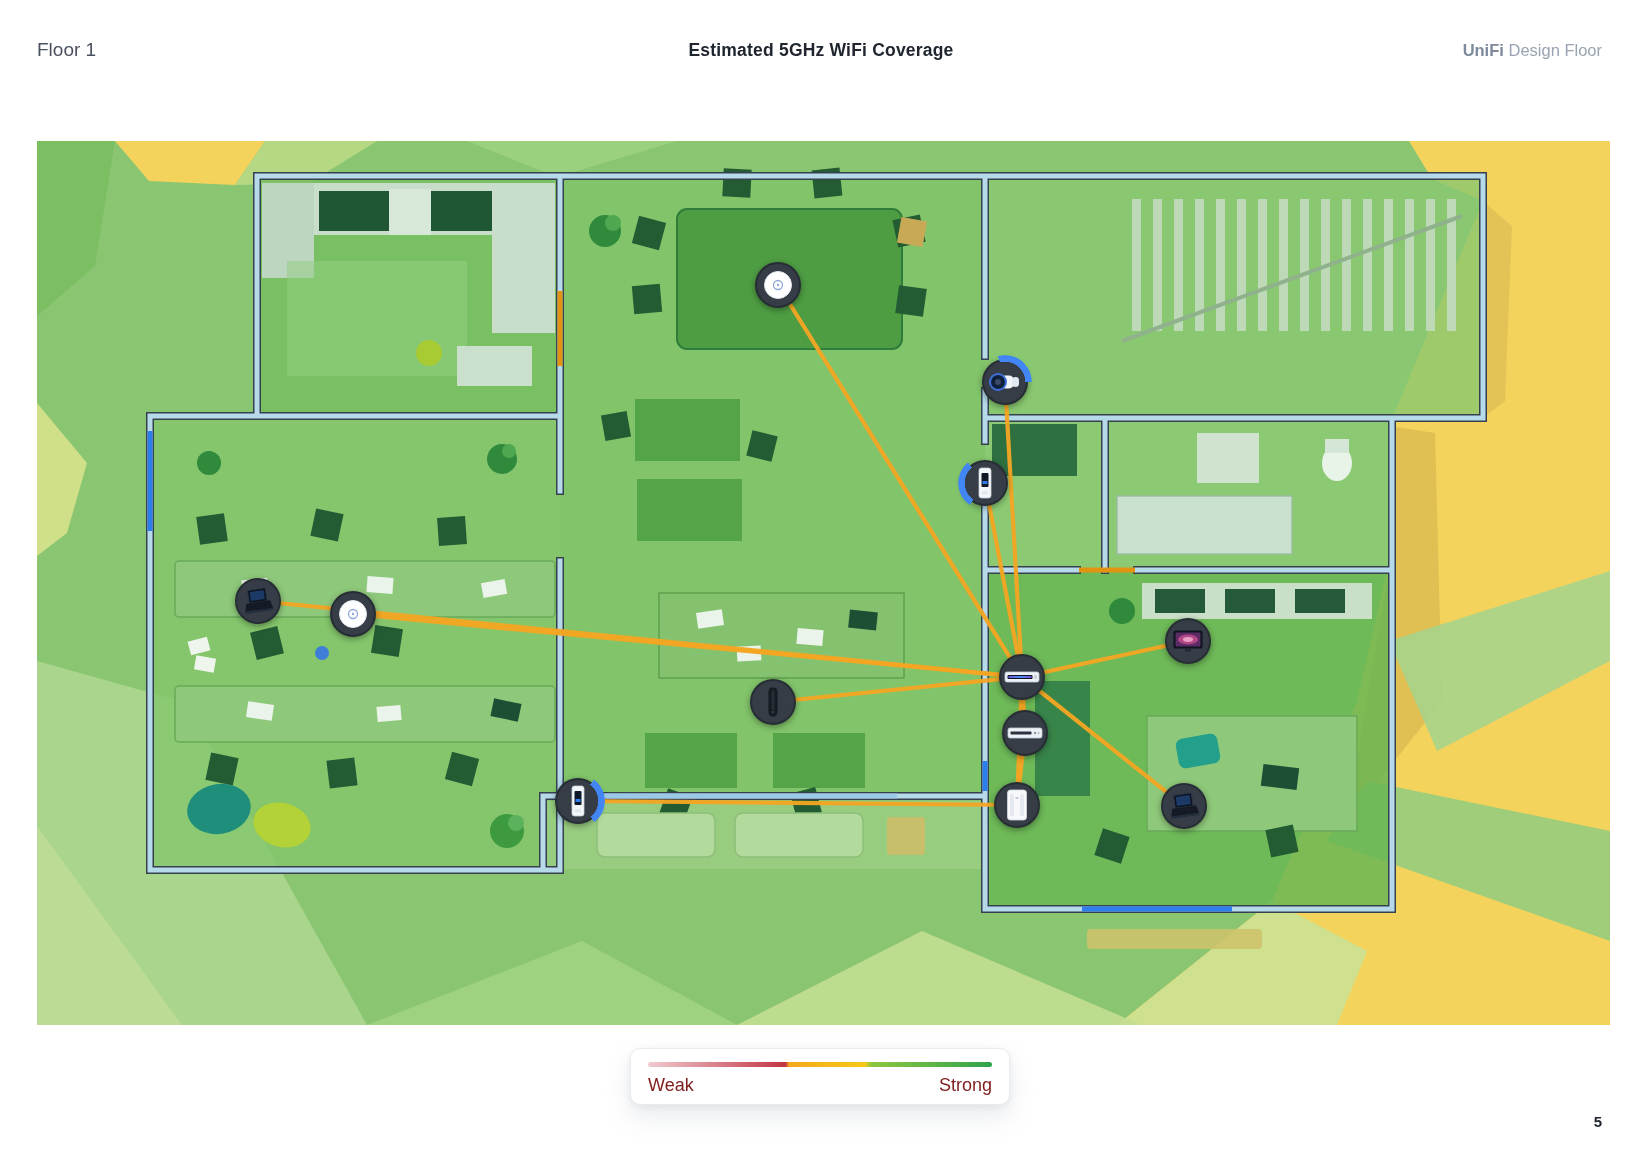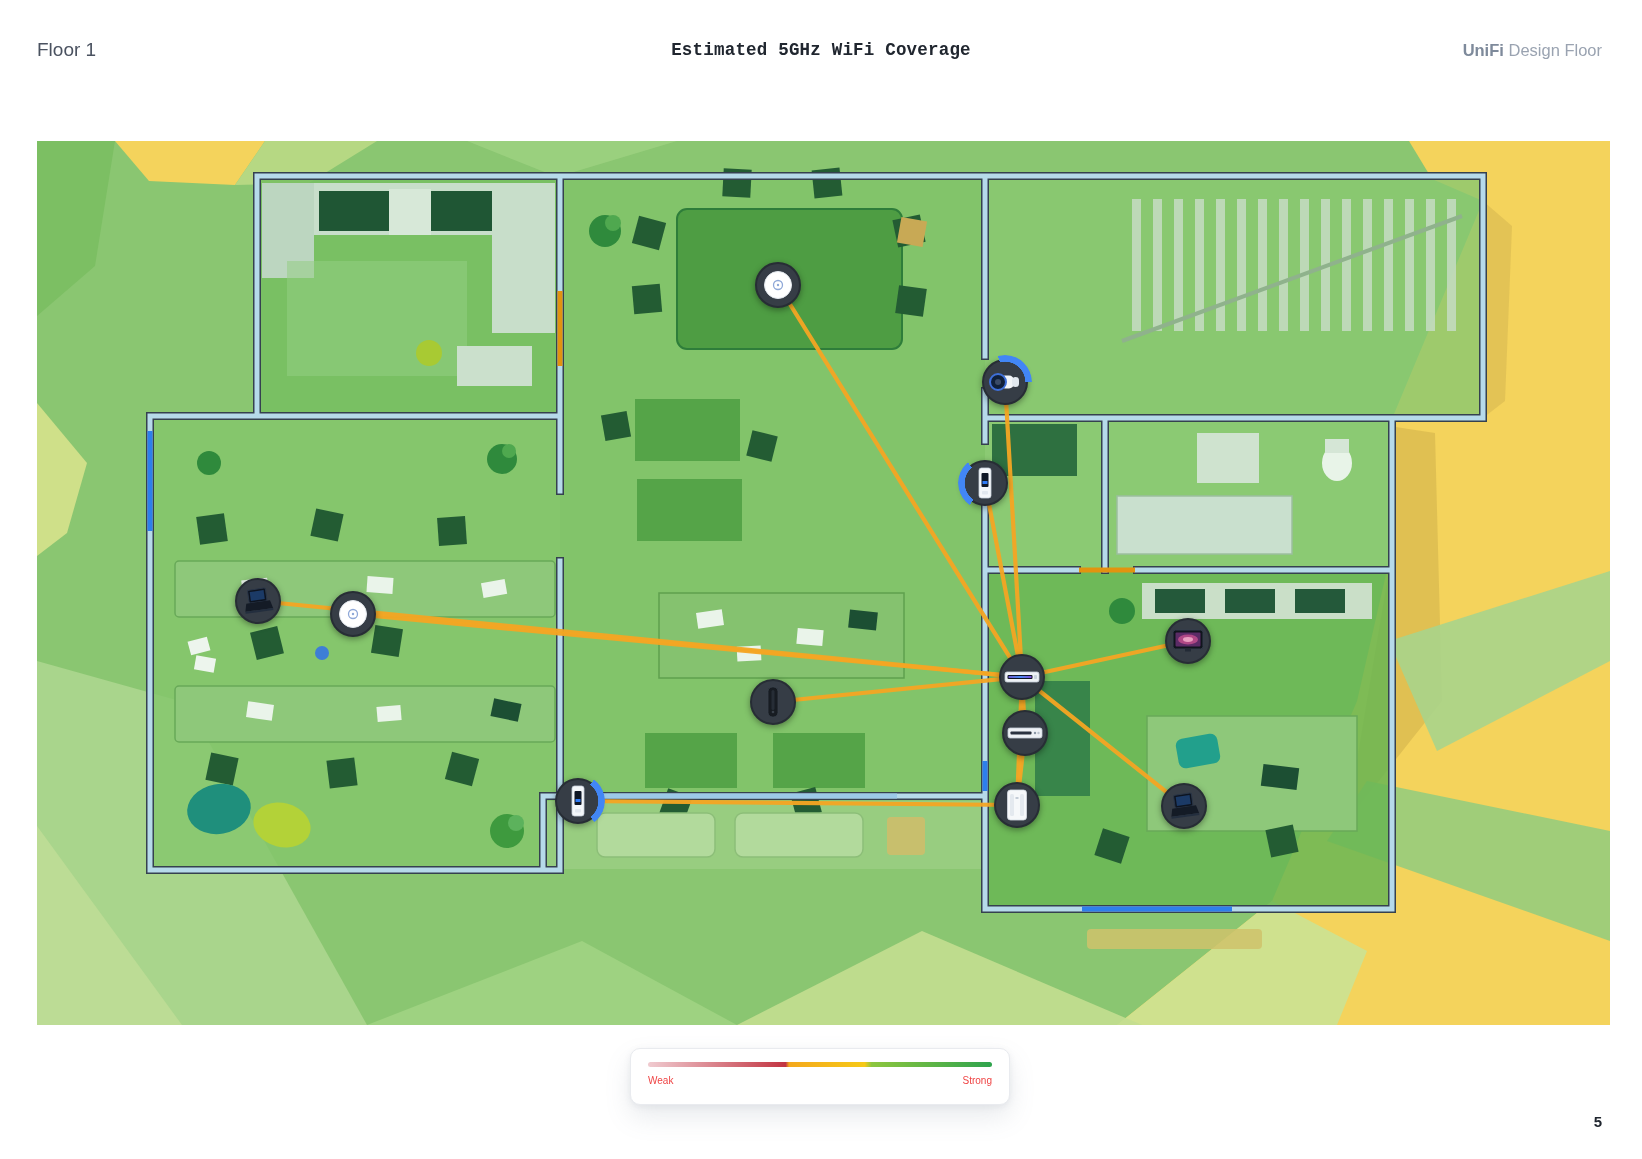--- a/index.html
+++ b/index.html
@@ -3,21 +3,21 @@
 <meta charset="utf-8">
 <style>
   * { box-sizing: border-box; }
   html,body { margin:0; padding:0; }
   body {
     width:1642px; height:1159px; position:relative; overflow:hidden;
     background:#ffffff; font-family:"Liberation Sans", sans-serif;
   }
   .floor-label { position:absolute; left:37px; top:39px; font-size:19px; color:#4a5260; }
   .page-title { position:absolute; left:0; right:0; top:40px; margin:0; text-align:center;
-                font-size:17.5px; font-weight:bold; color:#20262f; letter-spacing:.2px;font-family:Liberation Mono, monospace; }
+                font-size:17.5px; font-weight:bold; color:#20262f; letter-spacing:.2px; }
   .brand { position:absolute; right:40px; top:41px; font-size:16.5px; color:#9aa3b1; }
   .brand b { color:#7e8a9b; font-weight:bold;text-align:center; }
 
   #map { position:absolute; left:37px; top:141px; width:1573px; height:884px; }
   #map svg.base { position:absolute; inset:0; display:block; }
   #nodes { position:absolute; inset:0; }
 
   .wall-under { fill:none; stroke:#35414f; stroke-width:8; stroke-linecap:square; }
   .wall-over  { fill:none; stroke:#b6daea; stroke-width:5; stroke-linecap:square; }
   .win  { fill:none; stroke:#2e7fec; stroke-width:5; stroke-linecap:butt; }
@@ -32,21 +32,21 @@
   .arc { position:absolute; inset:-6px; border-radius:50%; pointer-events:none;
          background:conic-gradient(from var(--rot,0deg), var(--arc,#4286f5) 0deg 105deg, transparent 105deg 360deg);
          -webkit-mask:radial-gradient(closest-side, transparent 74%, #000 76%);
          mask:radial-gradient(closest-side, transparent 74%, #000 76%); }
 
   .legend { position:absolute; left:630px; top:1048px; width:380px; height:57px;
             background:#fff; border:1px solid #e9ebef; border-radius:10px;
             box-shadow:0 12px 26px rgba(120,130,150,.16), 0 2px 6px rgba(120,130,150,.12); }
   .legend-bar { margin:13px 17px 0; height:5px; border-radius:3px; background:#ddd; }
   .legend-labels { display:flex; justify-content:space-between; margin:8px 17px 0;
-                   font-size:10px; color:#ef4444;gap:32px; }
+                   font-size:18px; color:#7f1d1d;gap:32px; }
   .page-num { position:absolute; right:40px; top:1113px; font-size:15px; font-weight:bold; color:#20262f; }
 </style>
 </head>
 <body>
 
 <span class="floor-label">Floor 1</span>
 <h1 class="page-title">Estimated 5GHz WiFi Coverage</h1>
 <div class="brand"><b>UniFi</b><span> Design Floor</span></div>
 
 <div id="map">

